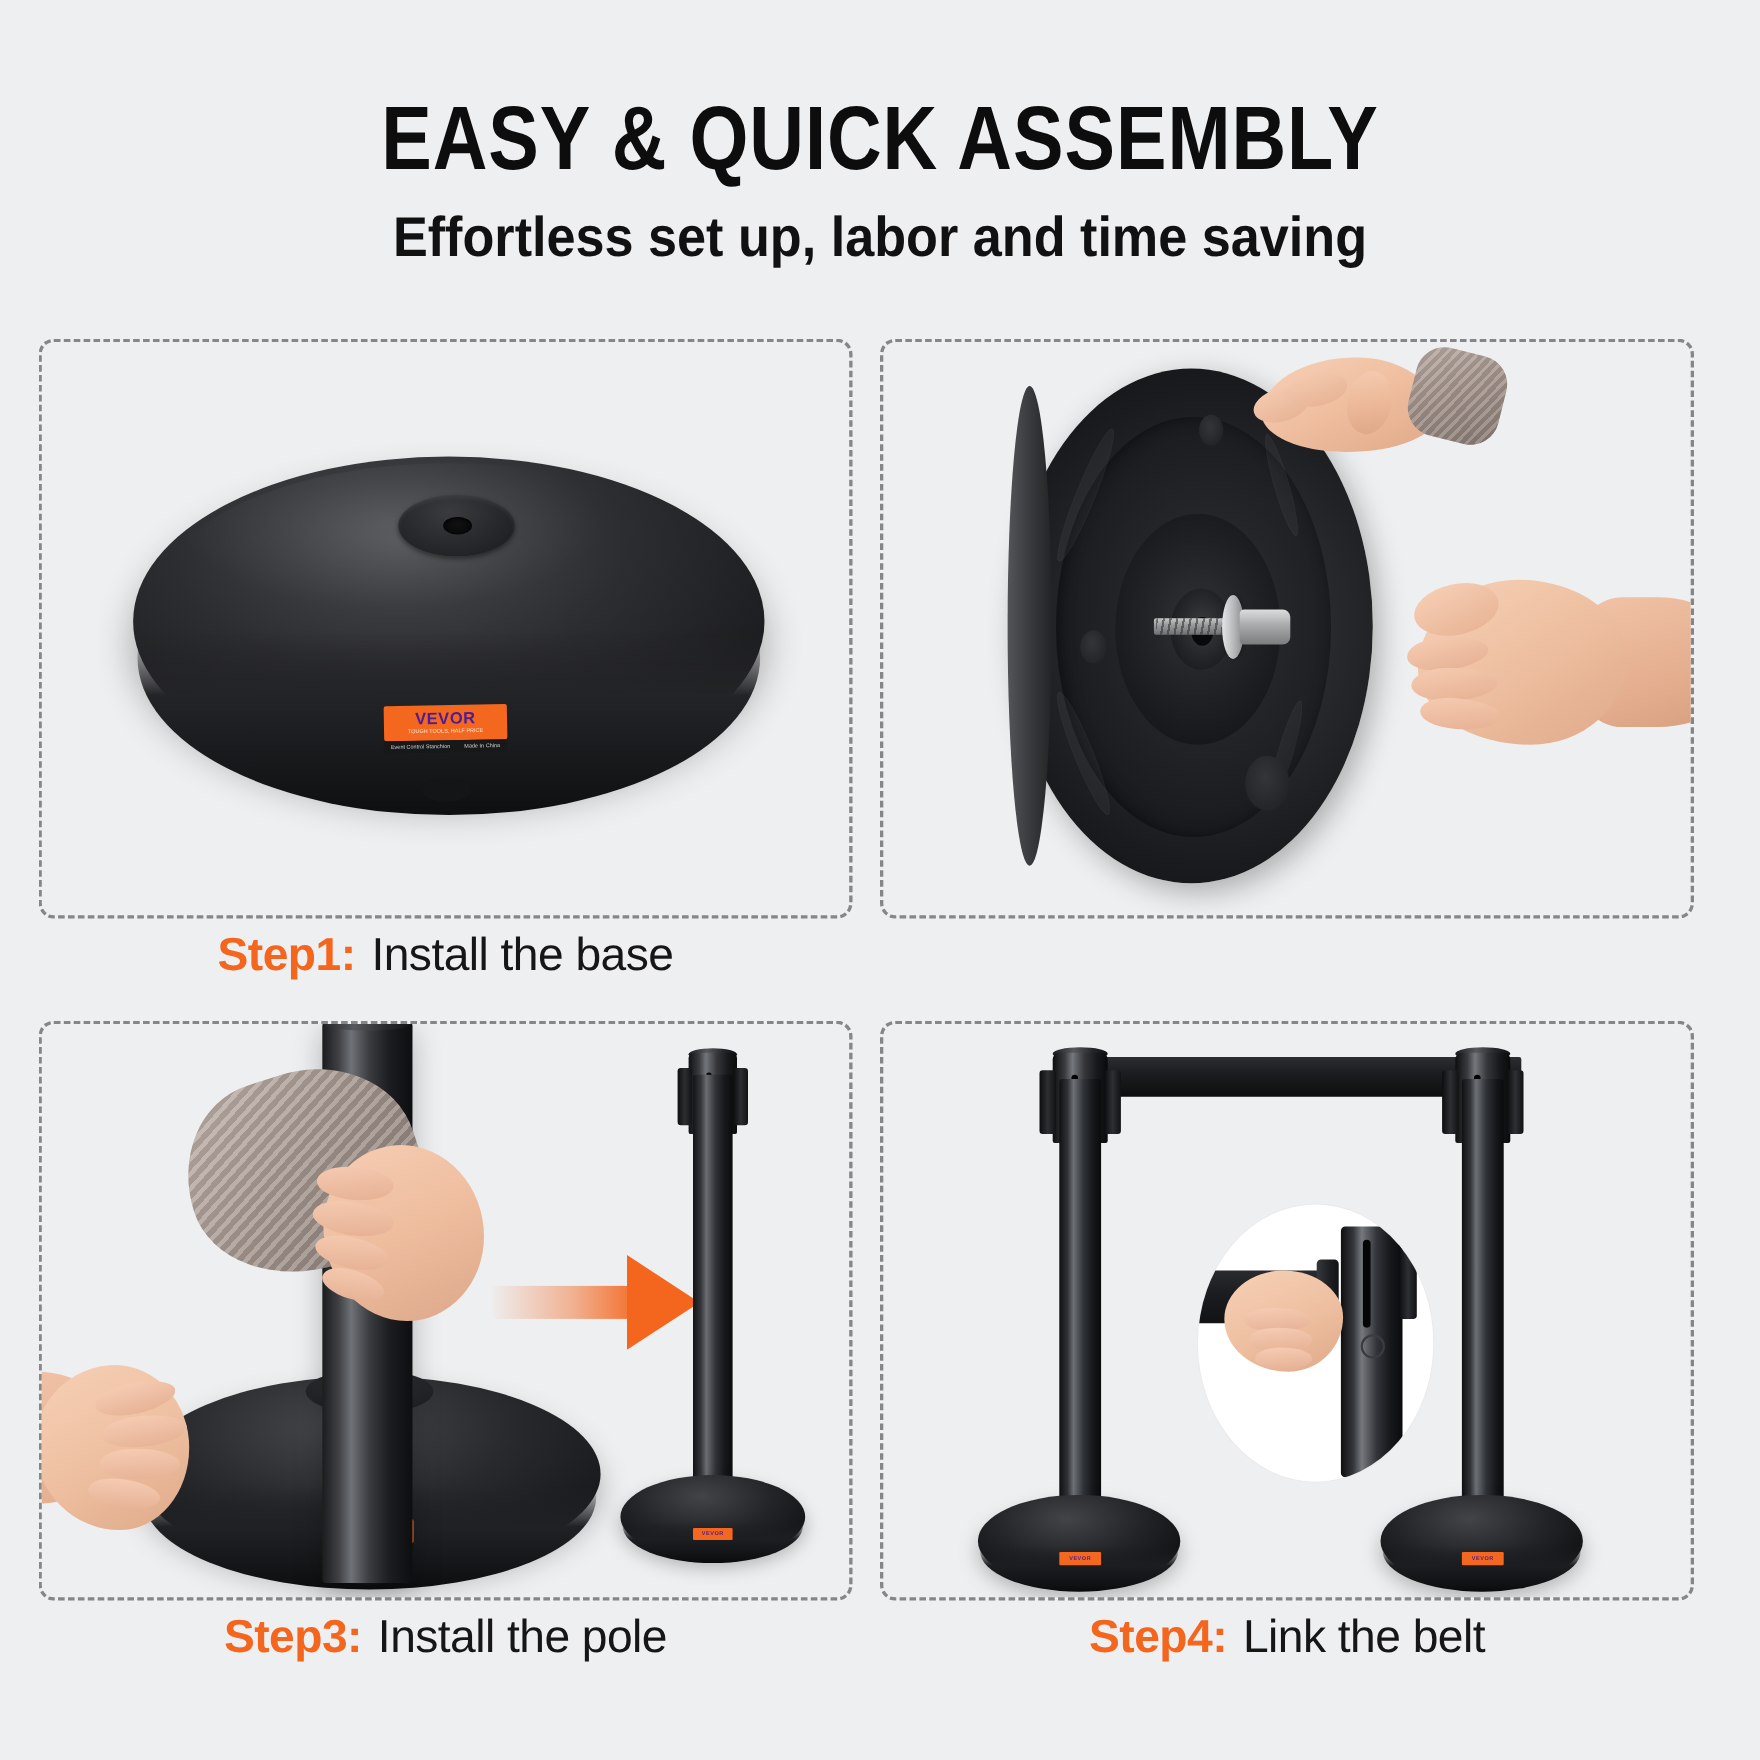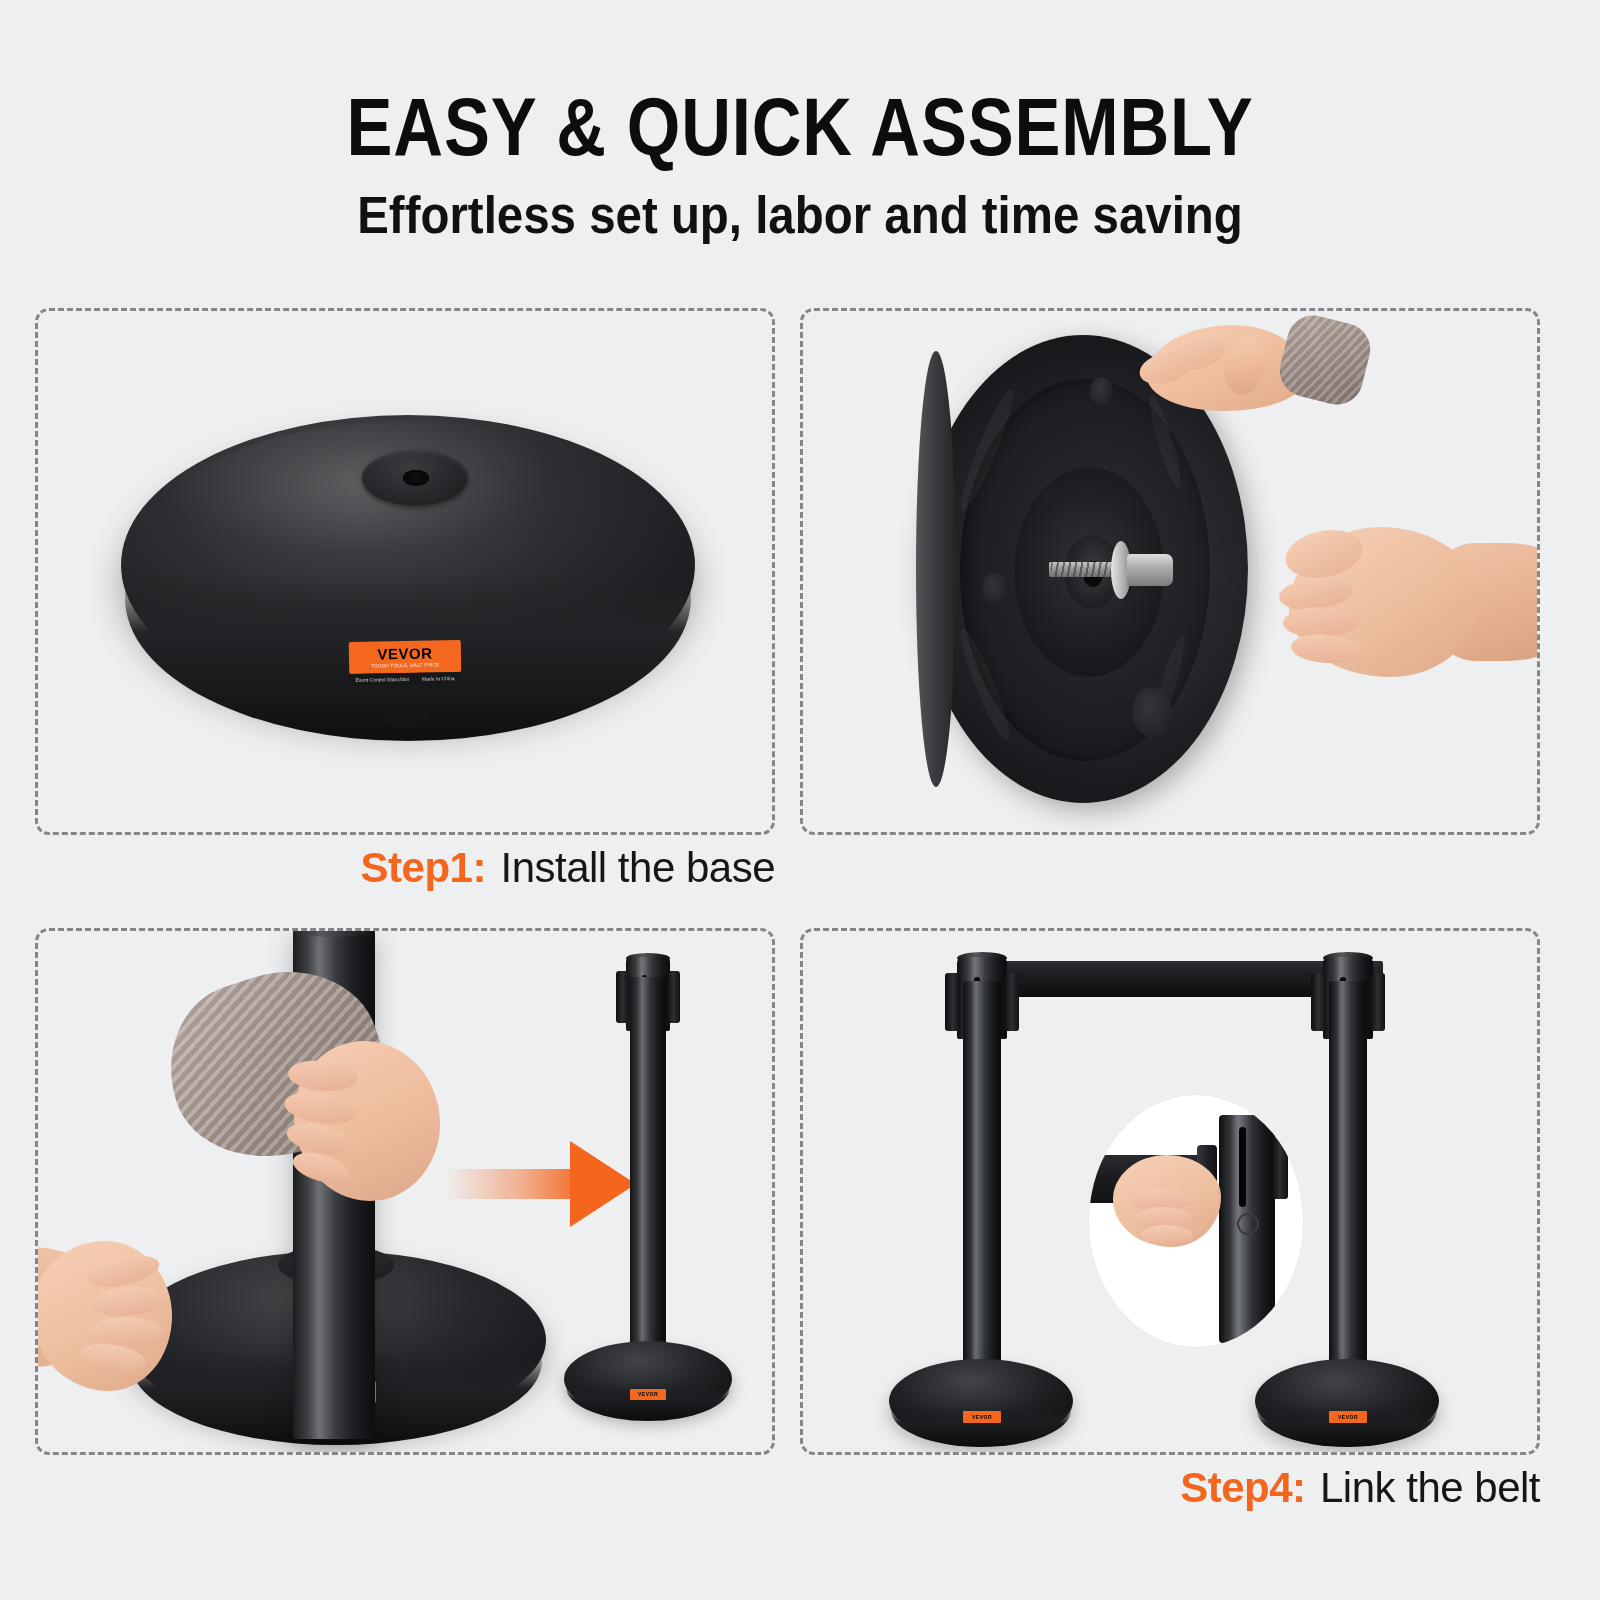--- a/index.html
+++ b/index.html
@@ -78,21 +78,21 @@
   .stage {
     position: absolute;
     inset: 0;
   }
 
   .caption {
     position: absolute;
     top: 536px;
     left: 0;
     width: 740px;
-    text-align: right;
+    text-align: center;
     white-space: nowrap;
     font-size: 0;
   }
   .caption .step {
     font-size: 42px;
     font-weight: 700;
     color: #f4661e;
     letter-spacing: -0.5px;
   }
   .caption .colon {
@@ -116,21 +116,21 @@
     background: #f4671f;
     border-radius: 2px;
     overflow: hidden;
     display: flex;
     flex-direction: column;
     align-items: center;
     justify-content: center;
     line-height: 1;
   }
   .vevor .vname {
-    color: #000000;
+    color: #4c1d95;
     font-weight: 700;
     letter-spacing: 0.5px;
   }
   .vevor .vsub {
     color: #ffe2d2;
   }
   .vevor-strip {
     position: absolute;
     background: #17181a;
     display: flex;
@@ -1015,20 +1015,23 @@
           <div class="st-base"></div>
           <div class="st-base-rim"></div>
           <div class="vevor st-vevor">
             <div class="vname">VEVOR</div>
 
           </div>
         </div>
 
       </div>
     </div>
+    <div class="caption">
+      <span class="step">Step3</span><span class="colon">:</span><span class="desc">Install the pole</span>
+    </div>
   </div>
 
   <div class="cell c4">
     <div class="photo-frame">
       <div class="stage">
 
         <div class="belt"></div>
 
         <div class="p4-stanchion p4-left">
           <div class="p4-head-cap"></div>

